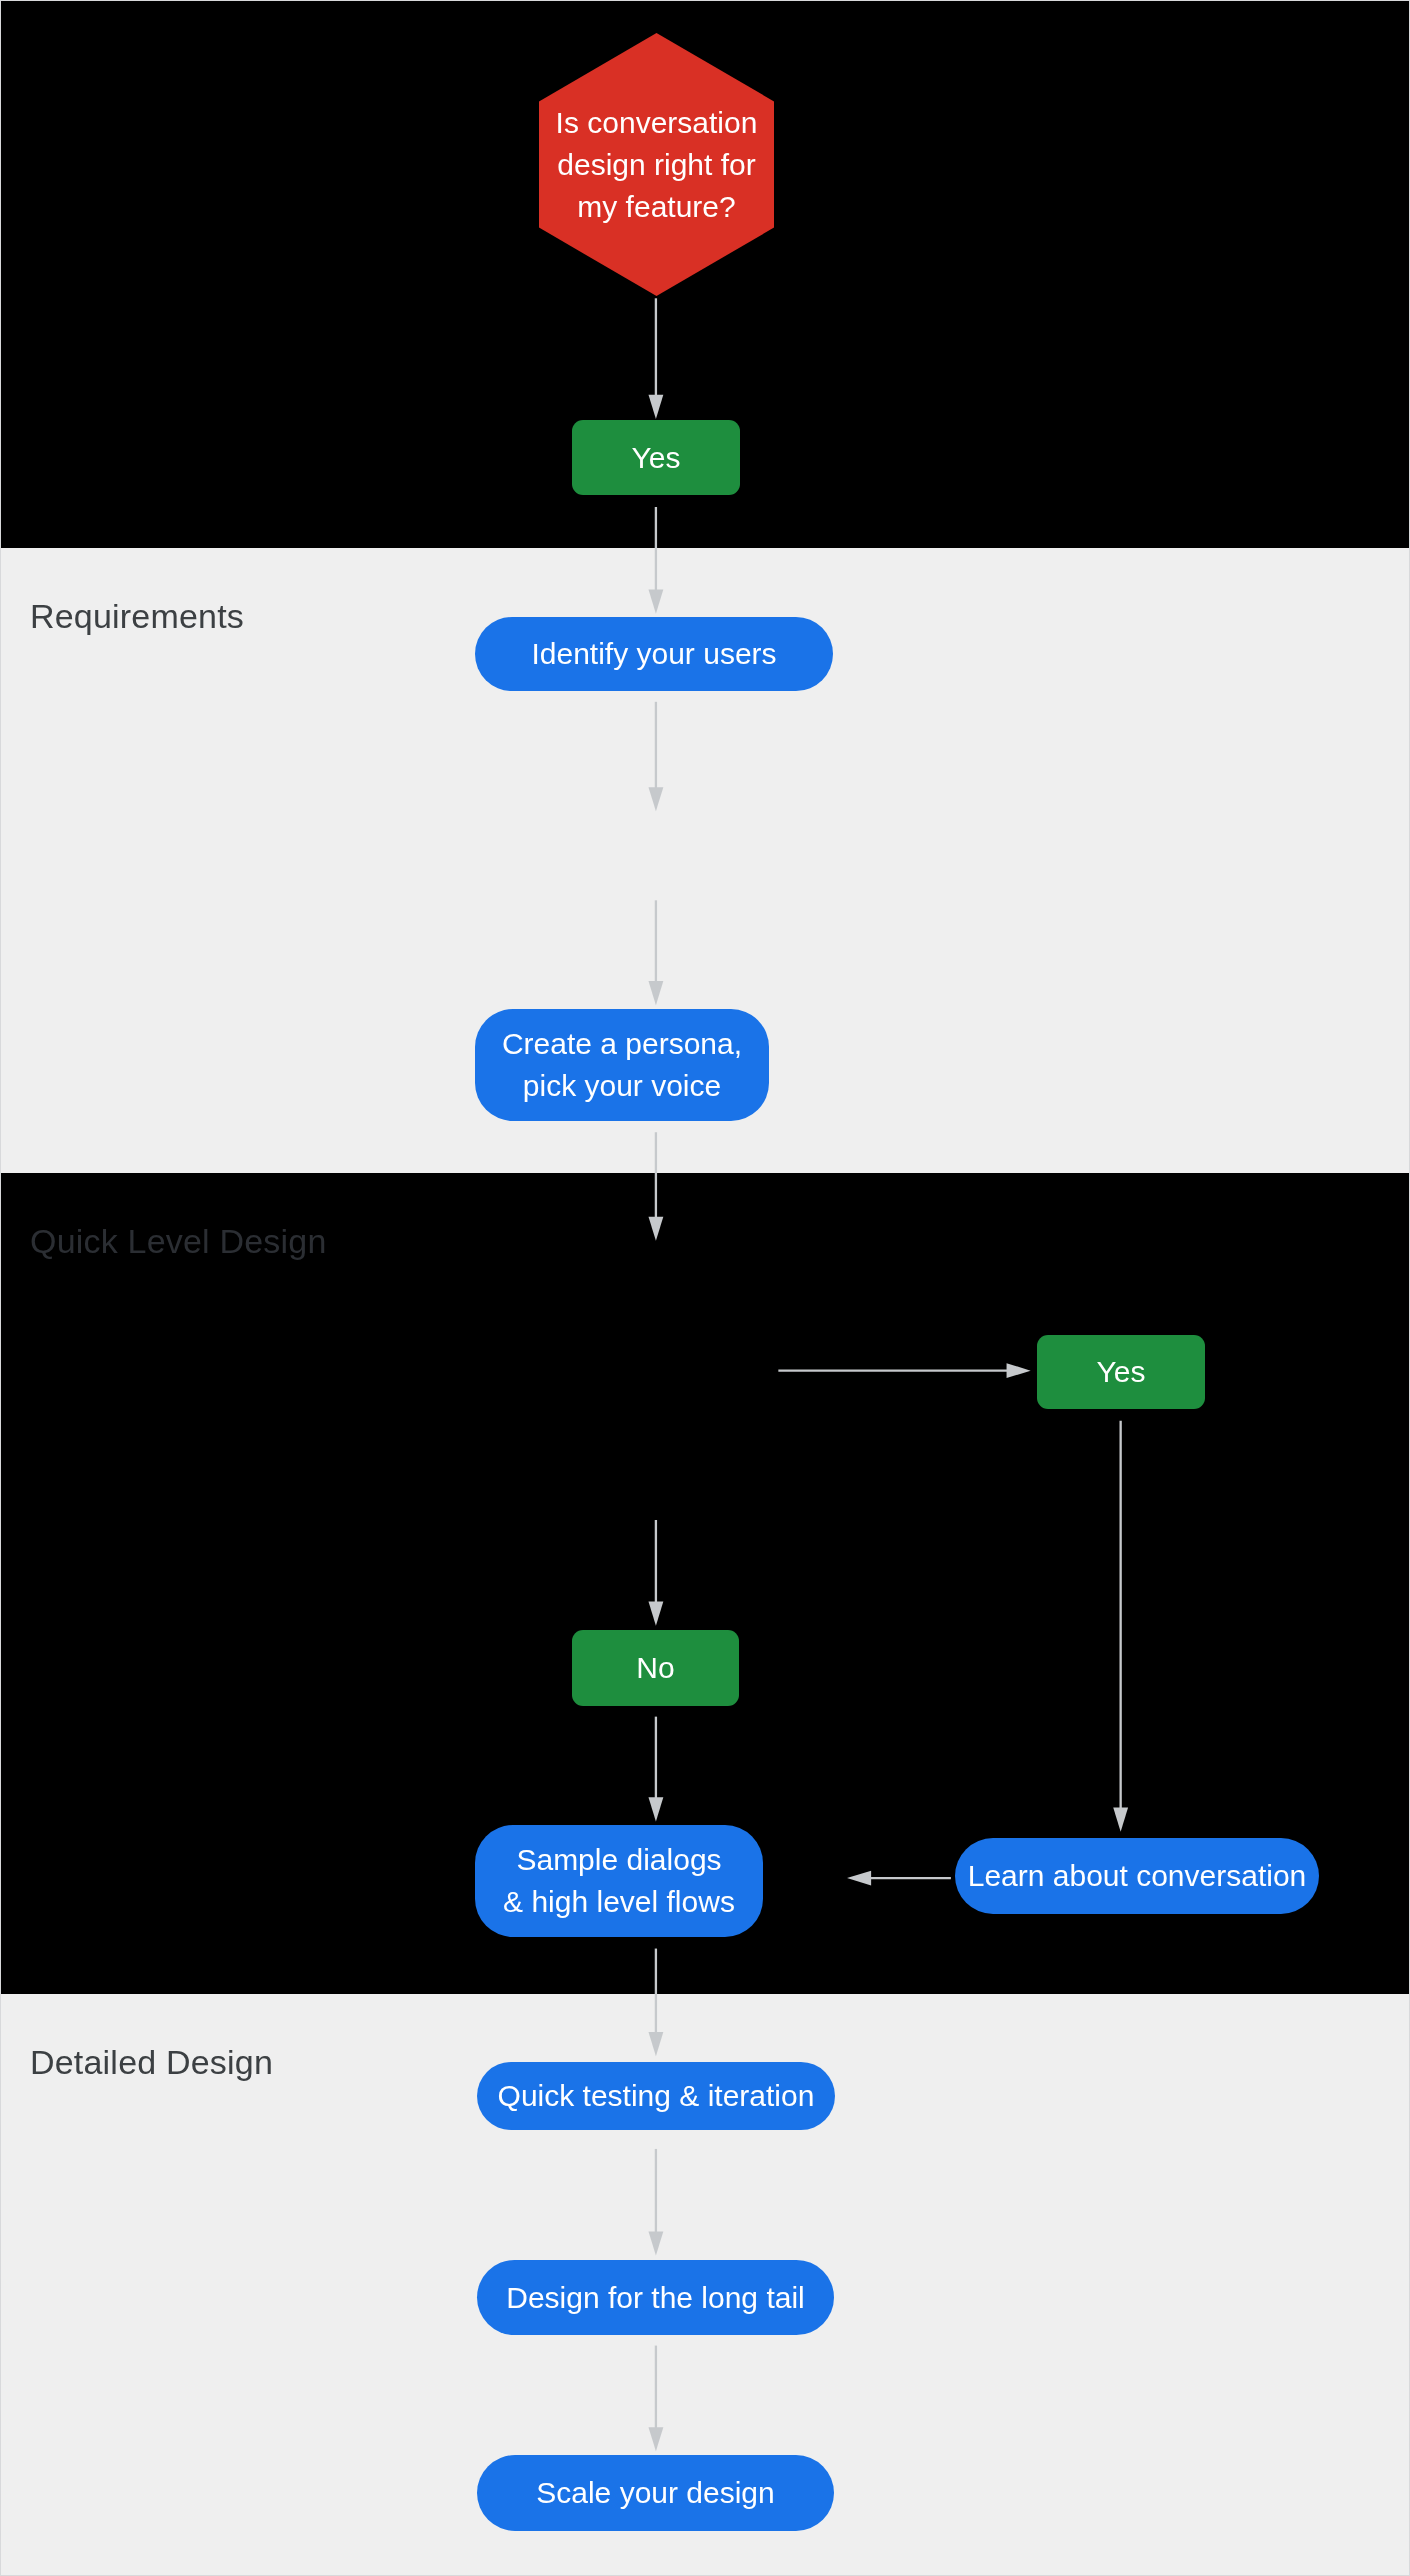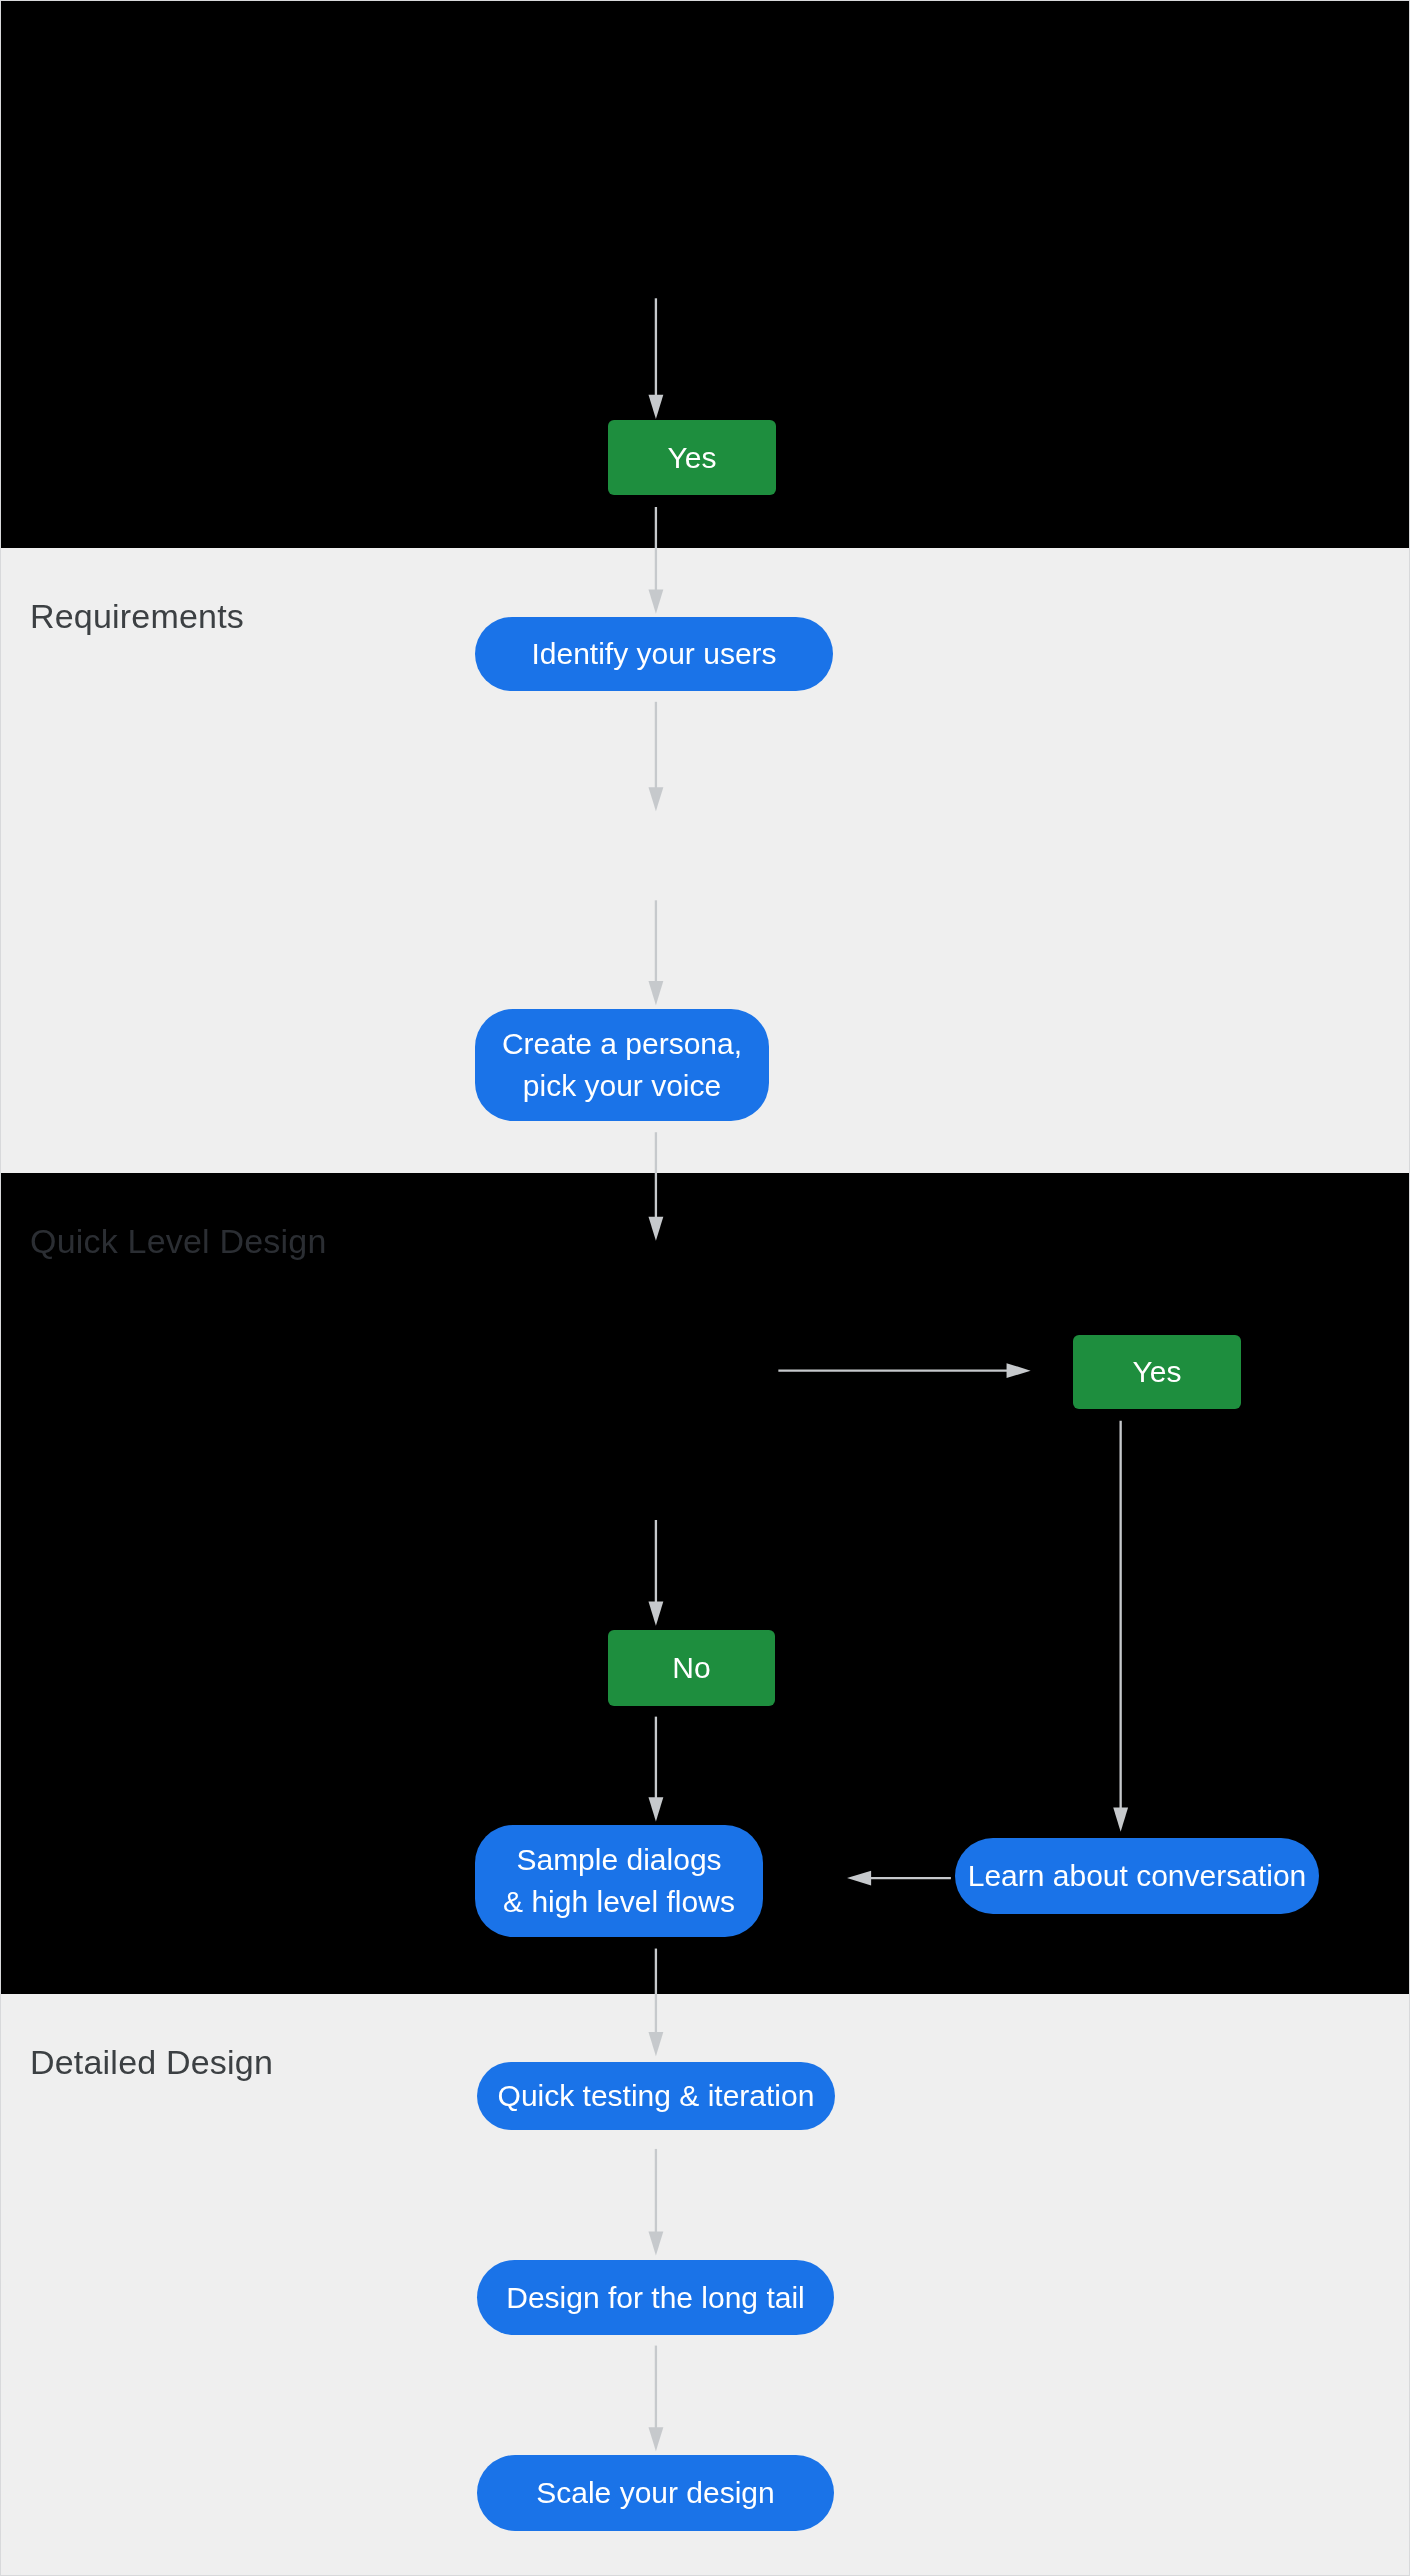--- a/index.html
+++ b/index.html
@@ -67,23 +67,22 @@
     font-size:30px;
     line-height:42px;
   }
   .node span{ display:block; }
   .hexagon{
     background:var(--decision-hexagon);
     clip-path:polygon(50% 0%, 100% 26%, 100% 74%, 50% 100%, 0% 74%, 0% 26%);
   }
   .answer{
     background:var(--answer-button);
-    border-radius:6px;
+    border-radius:11px;
     cursor:pointer;
-    margin-left:36px;
   }
   .step{
     background:var(--step-pill);
     border-radius:38px;
     cursor:pointer;
   }
 </style>
 </head>
 <body>
 
@@ -151,20 +150,25 @@
     <g>
       <line x1="706" y1="2315" x2="706" y2="2408"></line>
         <polygon points="698,2404 714,2404 706,2430"></polygon>
     </g>
     <g>
       <line x1="706" y1="2527" x2="706" y2="2619"></line>
         <polygon points="698,2615 714,2615 706,2641"></polygon>
     </g>
   </svg>
 
+  <div class="node hexagon" style="left:538px;top:32px;width:235px;height:263px">
+    <span>Is conversation</span>
+    <span>design right for</span>
+    <span>my feature?</span>
+  </div>
 
   <div class="node answer" style="left:571px;top:419px;width:168px;height:75px">Yes</div>
 
   <div class="node step" style="left:474px;top:616px;width:358px;height:74px">Identify your users</div>
 
 
   <div class="node step" style="left:474px;top:1008px;width:294px;height:112px">
     <span>Create a persona,</span>
     <span>pick your voice</span>
   </div>

